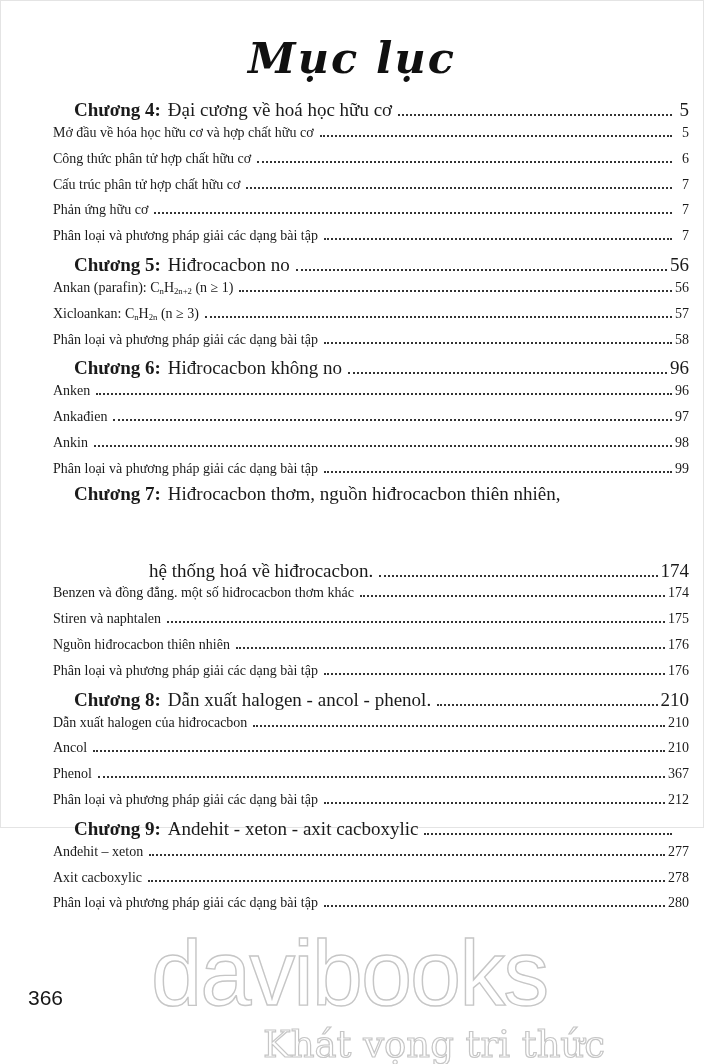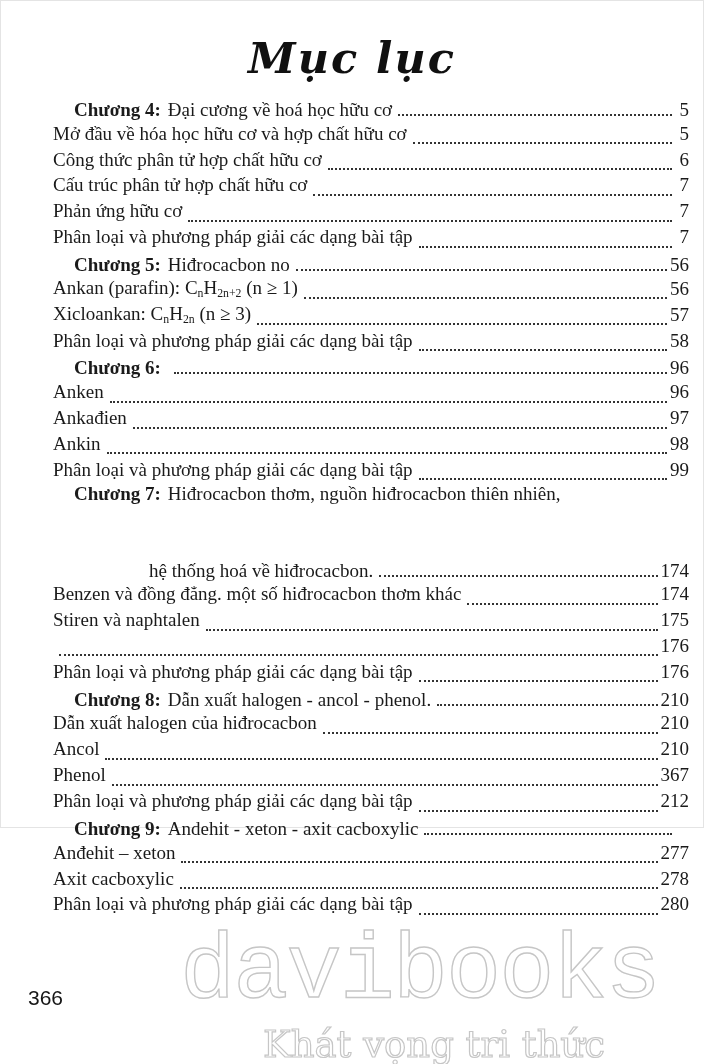--- a/index.html
+++ b/index.html
@@ -41,21 +41,21 @@
     height:25.85px;
     white-space:nowrap;
   }
   .row .prefix{
     font-weight:700;
     margin-right:7px;
     margin-left:43px;
   }
   .row.chapter{font-size:19px;}
   .row.chapter-cont{font-size:19px;padding-left:118px;margin-top:47px;}
-  .row.sub{font-size:19px;padding-left:22px;align-items:center;}
+  .row.sub{font-size:14px;padding-left:22px;}
   .entry-title{flex:0 0 auto;}
   .dots{
     flex:1 1 auto;
     min-width:8px;
     height:1em;
     border-bottom:2px dotted #333;
     margin:0 3px 0 6px;
   }
   .pagenum{
     flex:0 0 auto;
@@ -63,27 +63,26 @@
     min-width:14px;
   }
   .sb{
     font-size:0.62em;
     vertical-align:-0.25em;
     letter-spacing:0;
   }
   .wm-logo{
     position:absolute;
     left:150px;top:926px;
-    font-family:Liberation Mono, monospace;
+    font-family:Liberation Sans, sans-serif;
     font-size:92px;line-height:1;
     letter-spacing:-2px;
     color:transparent;
     -webkit-text-stroke:1.4px var(--wm);
     user-select:none;
-    margin-left:29px;
   }
   .wm-tagline{
     position:absolute;
     left:262px;top:1006px;
     font-family:"DejaVu Serif", serif;
     font-size:37px;line-height:1;
     color:transparent;
     -webkit-text-stroke:1.2px var(--wm);
     user-select:none;
     margin-top:19px;
@@ -158,20 +157,21 @@
     <span class="pagenum">57</span>
   </div>
       <div class="row sub">
 
     <span class="entry-title">Phân loại và phương pháp giải các dạng bài tập</span>
     <span class="dots"></span>
     <span class="pagenum">58</span>
   </div>
       <div class="row chapter">
     <span class="prefix">Chương 6:</span>
+    <span class="entry-title">Hiđrocacbon không no</span>
     <span class="dots"></span>
     <span class="pagenum">96</span>
   </div>
       <div class="row sub">
 
     <span class="entry-title">Anken</span>
     <span class="dots"></span>
     <span class="pagenum">96</span>
   </div>
       <div class="row sub">
@@ -210,20 +210,21 @@
     <span class="pagenum">174</span>
   </div>
       <div class="row sub">
 
     <span class="entry-title">Stiren và naphtalen</span>
     <span class="dots"></span>
     <span class="pagenum">175</span>
   </div>
       <div class="row sub">
 
+    <span class="entry-title">Nguồn hiđrocacbon thiên nhiên</span>
     <span class="dots"></span>
     <span class="pagenum">176</span>
   </div>
       <div class="row sub">
 
     <span class="entry-title">Phân loại và phương pháp giải các dạng bài tập</span>
     <span class="dots"></span>
     <span class="pagenum">176</span>
   </div>
       <div class="row chapter">

